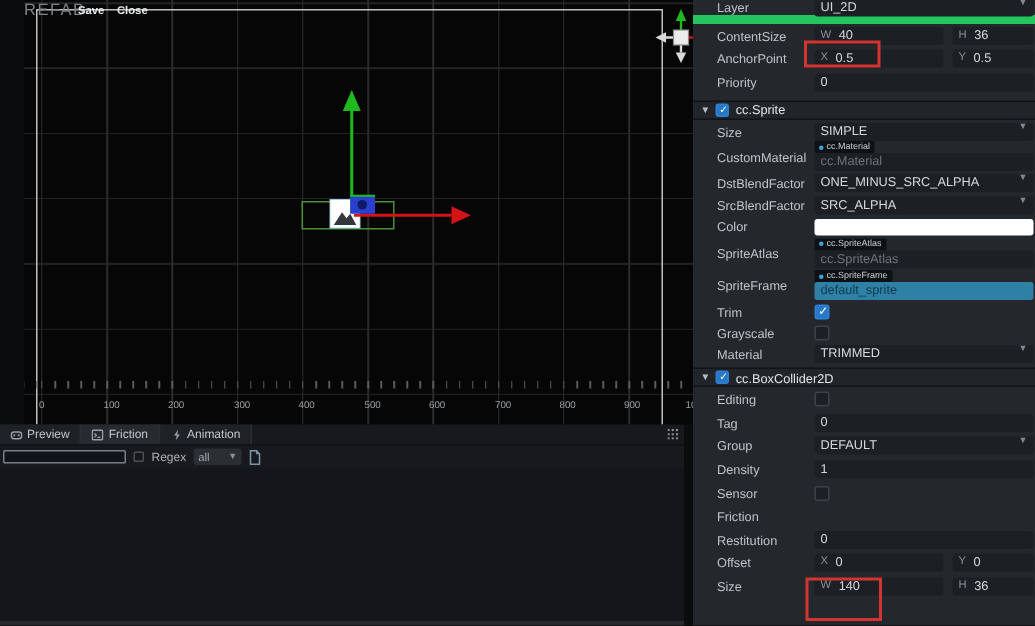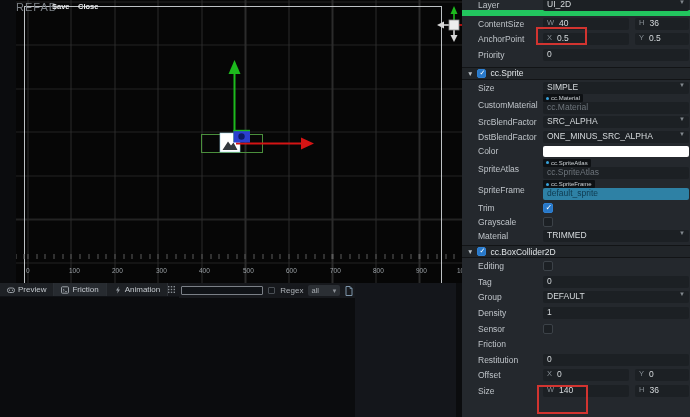--- a/index.html
+++ b/index.html
@@ -19,21 +19,21 @@
   .scene-btn{position:absolute;top:2px;font-size:7.5px;font-weight:bold;color:#e9ebed;cursor:default;}
   .btn-save{left:36px;}
   .btn-close{left:62px;}
   .gizmo-svg{position:absolute;left:0;top:0;}
   .ruler-ticks{position:absolute;left:0;top:254px;width:456px;height:5px;
     background-image:repeating-linear-gradient(to right,#5a5a5a 0 1px,transparent 1px 8.7px);
     background-position:11.5px 0;}
   .ruler-num{position:absolute;top:267px;font-size:6.5px;color:#9aa0a5;}
 
   
-  .console-panel{position:absolute;left:0;top:283px;width:456px;height:134px;display:flex;flex-direction:row;}
+  .console-panel{position:absolute;left:0;top:283px;width:456px;height:134px;display:flex;flex-direction:column;}
   .tabbar{height:14px;background:#17191d;display:flex;align-items:stretch;border-bottom:1px solid #101216;}
   .tab{display:flex;align-items:center;gap:3px;padding:0 7px;font-size:8px;color:#c3c8cd;
     background:#1e2125;border-right:1px solid #2b2f34;}
   .tab.active{background:#272b30;}
   .tab svg{display:block;}
   .panel-menu{margin-left:auto;display:flex;align-items:center;padding-right:4px;}
   .searchrow{height:15px;background:#17191d;display:flex;align-items:center;gap:5px;padding:0 2px;}
   .search-input{width:82px;height:9px;background:#101317;border:1px solid #7b8087;border-radius:1px;}
   .mini-cb{width:7px;height:7px;background:#14171b;border:1px solid #4a4f55;border-radius:1px;}
   .regex-lbl{font-size:8px;color:#aeb3b8;}
@@ -276,33 +276,33 @@
         <div class="chip">
           <span class="dot"></span>
           <span>cc.Material</span>
         </div>
         <div class="field asset-field">
           <span class="ph">cc.Material</span>
         </div>
       </div>
     </div>
     <div class="row med">
+      <span class="lbl">DstBlendFactor</span>
+      <div class="valarea">
+        <div class="field full select">
+          <span>ONE_MINUS_SRC_ALPHA</span>
+          <span class="dd-arrow">▼</span>
+        </div>
+      </div>
+    </div>
+    <div class="row med">
       <span class="lbl">SrcBlendFactor</span>
       <div class="valarea">
         <div class="field full select">
           <span>SRC_ALPHA</span>
-          <span class="dd-arrow">▼</span>
-        </div>
-      </div>
-    </div>
-    <div class="row med">
-      <span class="lbl">DstBlendFactor</span>
-      <div class="valarea">
-        <div class="field full select">
-          <span>ONE_MINUS_SRC_ALPHA</span>
           <span class="dd-arrow">▼</span>
         </div>
       </div>
     </div>
     <div class="row color-row">
       <span class="lbl">Color</span>
       <div class="valarea">
         <div class="color-bar"></div>
       </div>
     </div>

